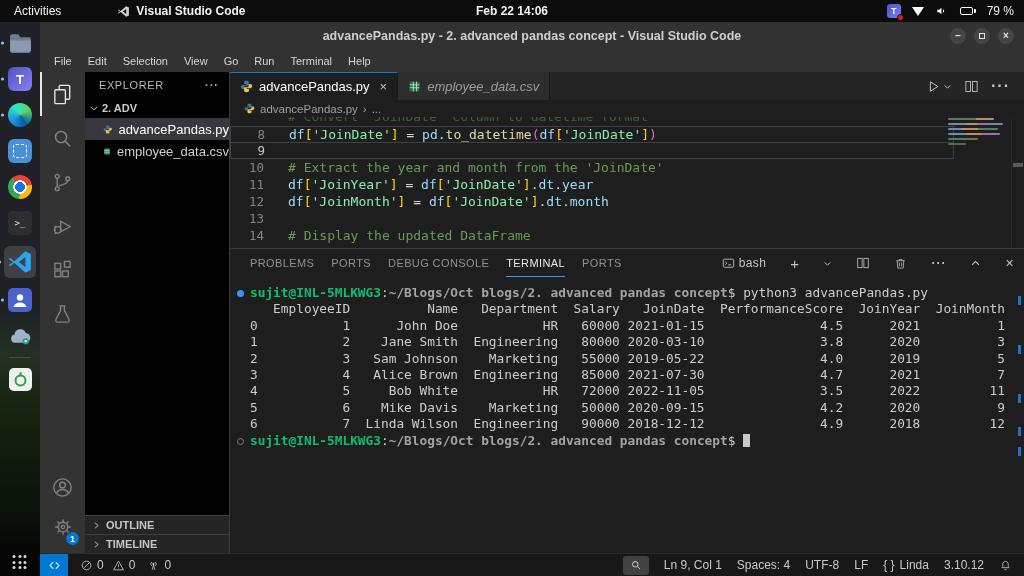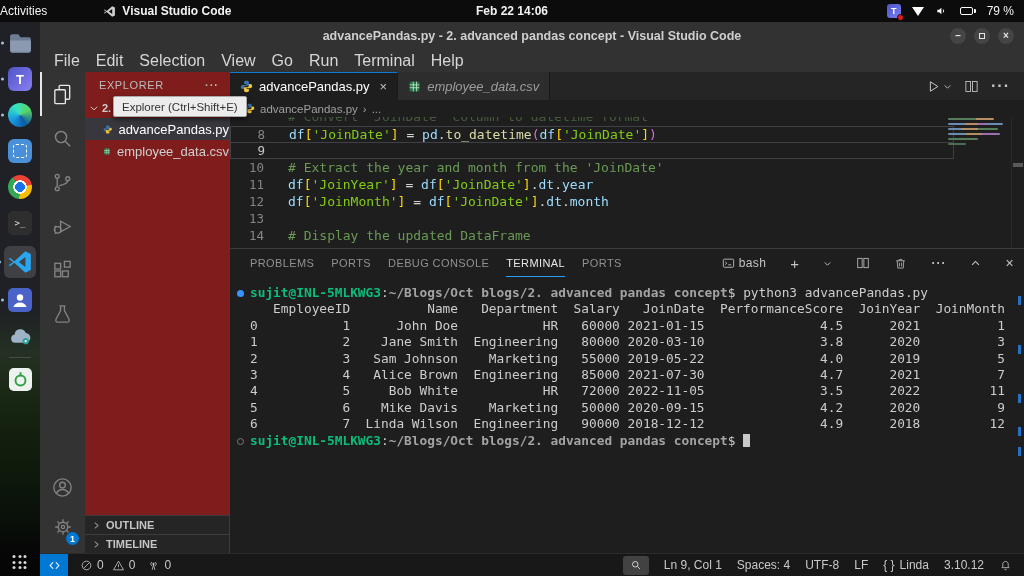--- a/index.html
+++ b/index.html
@@ -1,21 +1,21 @@
 <!DOCTYPE html>
 <html><head>
 <meta charset="utf-8">
 <style>
   *{margin:0;padding:0;box-sizing:border-box}
   body{background:#000;font-family:"Liberation Sans",sans-serif}
   .screen{position:relative;width:1024px;height:576px;background:#1e1e1e;overflow:hidden;color:#ccc}
   svg{display:block}
   
   .gnome-bar{position:absolute;left:0;top:0;width:1024px;height:22px;background:#0c0c0c;display:flex;align-items:center;font-size:12px;color:#f2f2f2}
-  .gb-activities{}
+  .gb-activities{margin-left:14px}
   .gb-app{display:flex;align-items:center;gap:6px;margin-left:56px;font-weight:bold}
   .gb-clock{position:absolute;left:50%;transform:translateX(-50%);font-weight:bold}
   .gb-tray{margin-left:auto;display:flex;align-items:center;gap:11px;margin-right:10px}
   .gb-ticon{position:relative;width:14px;height:14px;border-radius:3px;background:linear-gradient(135deg,#4e54c8,#7a7ff0);display:flex;align-items:center;justify-content:center;color:#fff;font-size:9px;font-weight:bold}
   .gb-ticon .badge{position:absolute;right:-3px;bottom:-3px;width:7px;height:7px;border-radius:50%;background:#e01b24;border:1px solid #0c0c0c}
   .wifi{width:0;height:0;border-left:6px solid transparent;border-right:6px solid transparent;border-top:9px solid #fff}
   .battery{display:flex;align-items:center;gap:1px}
   .batt-body{width:13px;height:8px;border:1px solid #fff;border-radius:2px;padding:1px}
   .batt-fill{width:70%;height:100%;background:#fff}
   .batt-nub{width:2px;height:4px;background:#fff;border-radius:0 1px 1px 0}
@@ -31,30 +31,30 @@
   .shot-ic i{position:absolute;inset:5px;border:1px dashed #fff;border-radius:3px}
   .termdock-ic{width:24px;height:24px;border-radius:5px;background:#2e2e2e;color:#ddd;font-family:"DejaVu Sans Mono",monospace;font-size:9px;display:flex;align-items:center;justify-content:center}
   .tdock-ic{width:24px;height:24px;border-radius:6px;background:linear-gradient(135deg,#4e54c8,#8a7ff0);color:#fff;font-weight:bold;font-size:13px;display:flex;align-items:center;justify-content:center}
   .showapps{position:absolute;bottom:6px;left:50%;transform:translateX(-50%);width:15px;height:15px;display:grid;grid-template-columns:repeat(3,1fr);gap:2px}
   .showapps i{width:3px;height:3px;border-radius:50%;background:#d8d8d8}
   
   .titlebar{position:absolute;left:40px;top:22px;width:984px;height:28px;background:#323233;display:flex;align-items:center;justify-content:center;font-size:12.5px;font-weight:bold;color:#cfcfcf}
   .win-controls{position:absolute;right:10px;top:6px;display:flex;gap:8px}
   .wc{width:16px;height:16px;border-radius:50%;background:#454545;color:#e6e6e6;display:flex;align-items:center;justify-content:center;font-size:10px;line-height:1}
   .wc .sq{width:6px;height:6px;border:1px solid #e6e6e6}
-  .menubar{position:absolute;left:40px;top:50px;width:984px;height:22px;background:#323233;display:flex;align-items:center;font-size:16px;color:#d6d6d6;padding-left:6px}
+  .menubar{position:absolute;left:40px;top:50px;width:984px;height:22px;background:#323233;display:flex;align-items:center;font-size:11px;color:#d6d6d6;padding-left:6px}
   .menu-item{padding:0 8px}
   
   .activitybar{position:absolute;left:40px;top:72px;width:45px;height:481px;background:#333333}
   .ab-item{height:44px;display:flex;align-items:center;justify-content:center;color:#848484}
   .ab-item.active{color:#e8e8e8;box-shadow:inset 2px 0 0 #e8e8e8}
   .ab-bottom{position:absolute;left:0;width:45px;display:flex;align-items:center;justify-content:center;color:#848484;height:40px}
   .gear-badge{position:absolute;right:6px;bottom:2px;min-width:13px;height:13px;border-radius:7px;background:#0078d4;color:#fff;font-size:9px;display:flex;align-items:center;justify-content:center;font-weight:bold}
   
-  .sidebar{position:absolute;left:85px;top:72px;width:145px;height:481px;background:#7f1d1d;border-right:1px solid #3c3c3c}
+  .sidebar{position:absolute;left:85px;top:72px;width:145px;height:481px;background:#000000;border-right:1px solid #3c3c3c}
   .sb-head{height:26px;display:flex;align-items:center;padding:0 10px 0 14px;font-size:11px;letter-spacing:.6px;color:#bbb}
   .sb-head .more{margin-left:auto;color:#bbb;font-weight:bold;letter-spacing:1px}
   .section-row{height:20px;display:flex;align-items:center;gap:3px;font-size:11px;font-weight:bold;color:#ccc;padding-left:4px}
   .file-row{height:22px;display:flex;align-items:center;gap:6px;padding-left:18px;font-size:13px;color:#cfcfcf}
   .file-row.selected{background:#37373d;color:#fff}
   .sb-section{position:absolute;left:0;right:0;height:19px;border-top:1px solid #3c3c3c;display:flex;align-items:center;gap:5px;font-size:11px;font-weight:bold;color:#c5c5c5;padding-left:7px;background:#252526}
   .tooltip{position:absolute;left:113px;top:96px;height:21px;padding:0 8px;background:#ececec;color:#333;font-size:11.5px;border:1px solid #a9a9a9;border-radius:2px;display:flex;align-items:center;box-shadow:0 2px 5px rgba(0,0,0,.6);z-index:30;white-space:nowrap}
   
   .tabbar{position:absolute;left:230px;top:72px;width:794px;height:28px;background:#252526;display:flex}
   .tab{display:flex;align-items:center;gap:6px;padding:0 10px;font-size:13px;height:100%;border-right:1px solid #191919}
@@ -65,21 +65,21 @@
   .breadcrumb{position:absolute;left:230px;top:100px;width:794px;height:17px;background:#1e1e1e;display:flex;align-items:center;gap:5px;font-size:11.5px;color:#9f9f9f;padding-left:14px}
   .code-wrap{position:absolute;left:230px;top:117px;width:794px;height:131px;background:#1e1e1e;font-family:"DejaVu Sans Mono",monospace;font-size:13px}
   .code-line{height:17px;display:flex;align-items:center;width:724px}
   .code-line .ln{width:34px;text-align:right;margin-right:24px;color:#858585;font-size:12.5px;flex:none}
   .code-line .ln.cur{color:#c6c6c6}
   .code-line .code{white-space:pre}
   .code-line.boxed{border:1px solid #3f3f46}
   .code-line.boxed + .code-line.boxed{margin-top:-1px}
   .code-line.clipped{height:9px;overflow:hidden;opacity:.5;align-items:flex-start}
   .code-line.clipped .code{margin-top:-8px}
-  .tk-v{color:#9cdcfe}.tk-s{color:#84cc16}.tk-f{color:#dcdcaa}.tk-b1{color:#ffd700}.tk-b2{color:#da70d6}.tk-w{color:#d4d4d4}.tk-c{color:#6a9955}
+  .tk-v{color:#9cdcfe}.tk-s{color:#86efac}.tk-f{color:#dcdcaa}.tk-b1{color:#ffd700}.tk-b2{color:#da70d6}.tk-w{color:#d4d4d4}.tk-c{color:#6a9955}
   .minimap{position:absolute;right:16px;top:1px;width:60px}
   .mm-row{height:2px;margin-bottom:3px;border-radius:1px}
   .overview-notch{position:absolute;right:1px;top:46px;width:10px;height:4px;background:#5a5a5a}
   .editor-vline{position:absolute;right:12px;top:0;bottom:0;width:1px;background:#2a2a2a}
   
   .panel{position:absolute;left:230px;top:248px;width:794px;height:305px;background:#1e1e1e;border-top:1px solid #3c3c3c}
   .panel-head{height:28px;display:flex;align-items:center;padding:0 10px 0 20px;font-size:11px;letter-spacing:.4px}
   .p-tab{margin-right:17px;color:#919191;height:28px;display:flex;align-items:center;border-bottom:1px solid transparent}
   .p-tab.active{color:#e7e7e7;border-bottom-color:#2d9cf2}
   .panel-actions{margin-left:auto;display:flex;align-items:center;gap:24px;color:#c5c5c5;font-size:12px}
@@ -310,21 +310,20 @@
       <span>TIMELINE</span>
     </div>
     <div class="sb-section" style="bottom:19px">
       <svg width="9" height="9" viewBox="0 0 16 16">
           <path d="M5 3l6 5-6 5" stroke="#c5c5c5" stroke-width="1.6" fill="none"></path>
         </svg>
       <span>OUTLINE</span>
     </div>
   </div>
 
-  <div class="tooltip">Explorer (Ctrl+Shift+E)</div>
 
   <div class="tabbar">
     <div class="tab active">
       <svg width="13" height="13" viewBox="0 0 16 16">
           <path fill="#3b77a8" d="M8 1C6 1 5 1.8 5 3v2h3v1H3.5C2 6 1 7 1 8.5S2 11 3.5 11H5V9.5C5 8 6 7 7.5 7H11V3c0-1.2-1-2-3-2z"></path>
           <path fill="#f2c63c" d="M8 15c2 0 3-.8 3-2v-2H8v-1h4.5c1.5 0 2.5-1 2.5-2.5S14 5 12.5 5H11v1.5C11 8 10 9 8.5 9H5v4c0 1.2 1 2 3 2z"></path>
         </svg>
       <span>advancePandas.py</span>
       <span class="close">×</span>
     </div>

